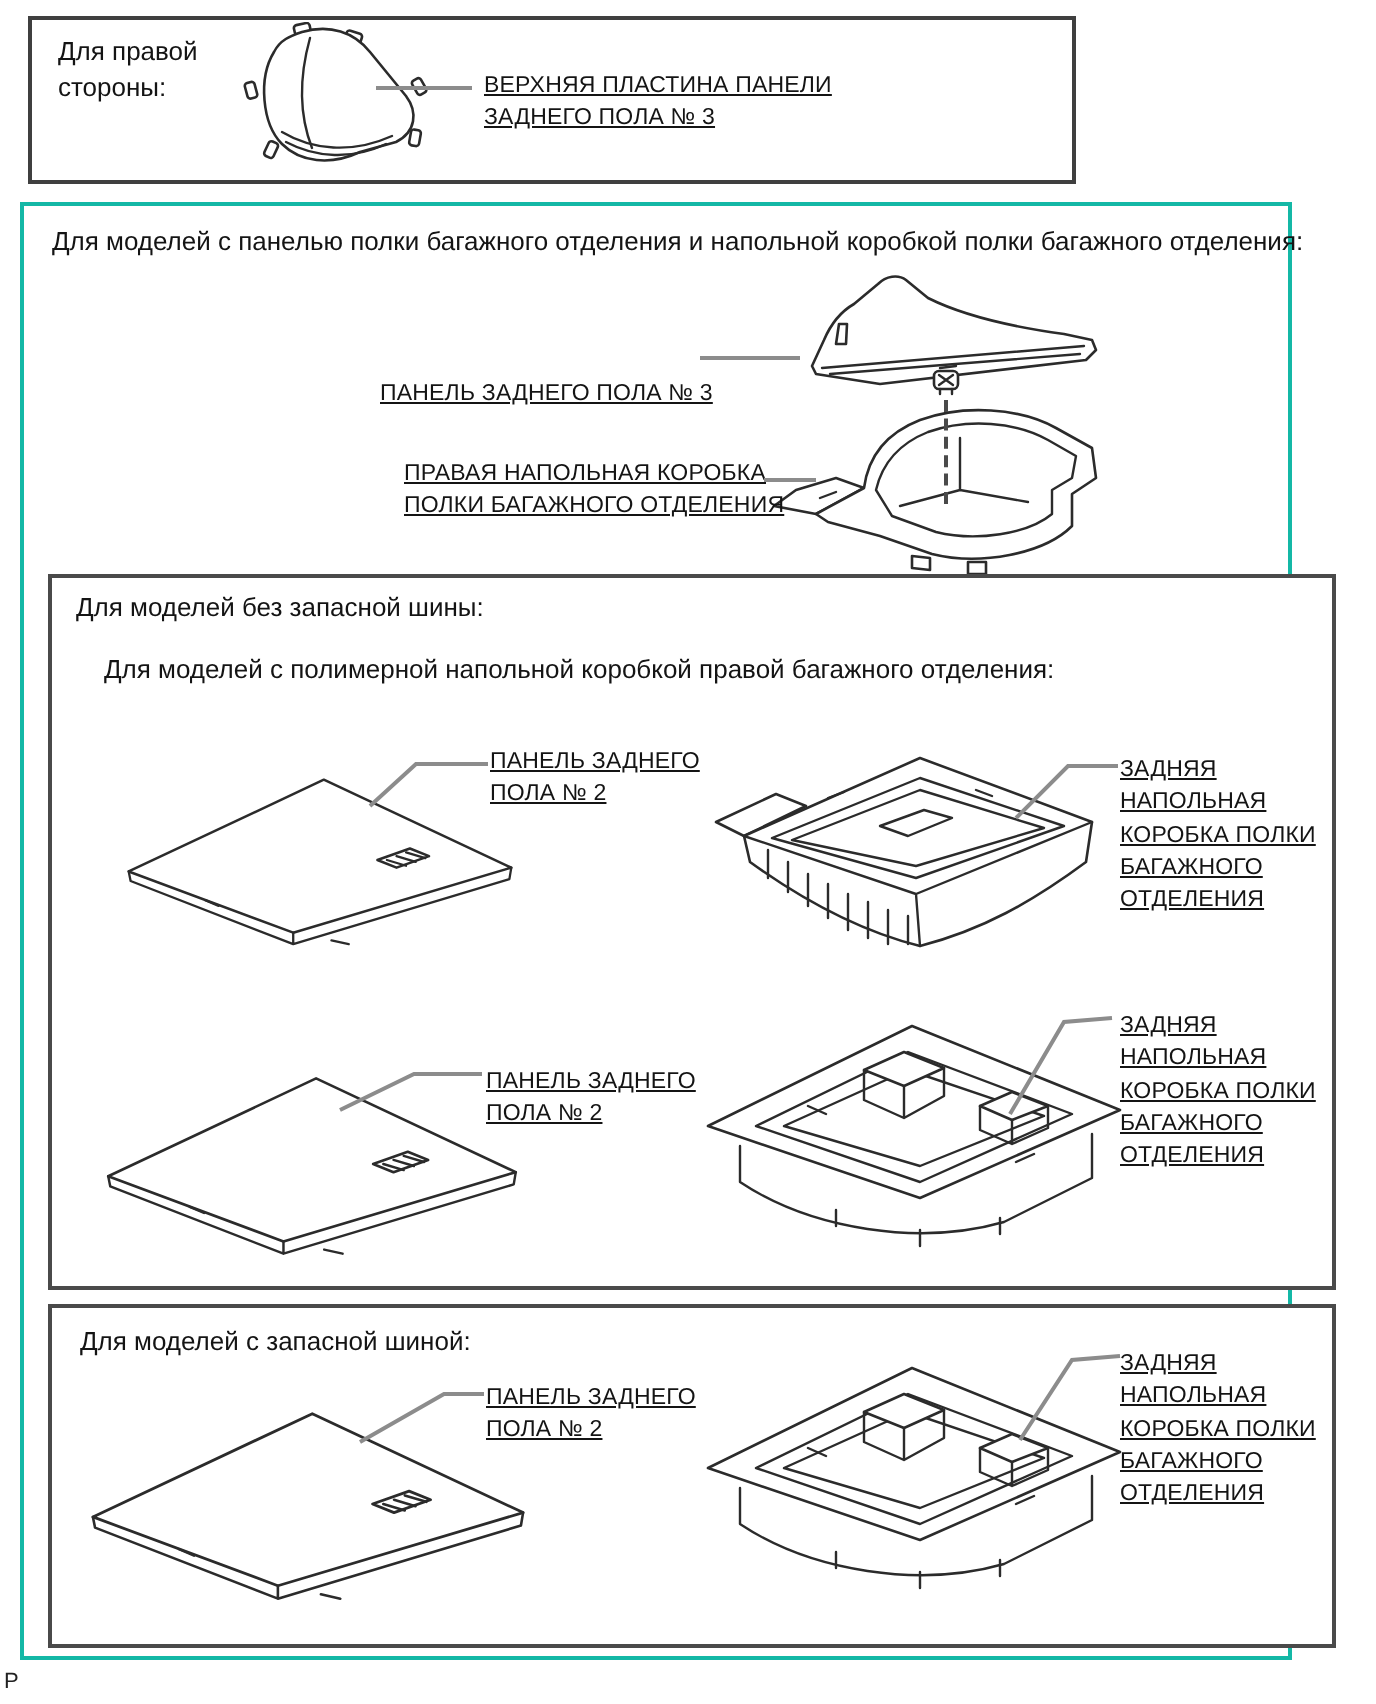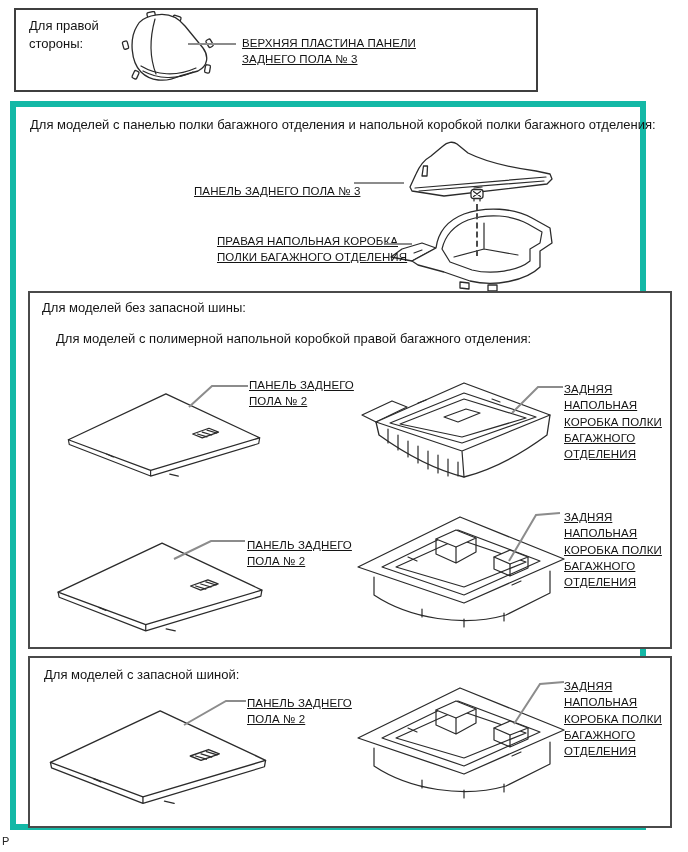--- a/index.html
+++ b/index.html
@@ -2,21 +2,21 @@
 <html><head>
 <meta charset="utf-8">
 <style>
   html,body { margin:0; padding:0; background:#ffffff; }
   .page {
     position:relative; width:688px; height:852px; background:#ffffff;
     font-family:"Liberation Sans", sans-serif; color:#111; overflow:hidden;
   }
   .box { position:absolute; background:#ffffff; box-sizing:border-box; }
   .box-a { left:14px; top:8px;   width:524px; height:84px;  border:2px solid #3f3f3f; }
-  .box-b { left:10px; top:101px; width:636px; height:729px; border:6px solid #14b8a6; }
+  .box-b { left:10px; top:101px; width:636px; height:729px; border:2px solid #14b8a6; }
   .box-c { left:12px; top:184px; width:644px; height:358px; border:2px solid #4a4a4a;padding-left:43px; }
   .box-d { left:12px; top:549px; width:644px; height:172px; border:2px solid #4a4a4a; }
   .cond   { position:absolute; font-size:13px;   line-height:1.4; color:#141414; }
   .plabel { position:absolute; font-size:11.5px; line-height:1.42; color:#141414; letter-spacing:0.1px;text-decoration:underline; }
   .nowrap { white-space:nowrap; }
   .leader-h { position:absolute; height:2px; background:#8c8c8c; }
   .leader   { position:absolute; overflow:visible; }
   .leader polyline { fill:none; stroke:#8c8c8c; stroke-width:2; }
   .dash-line { position:absolute; width:0; border-left:2px dashed #4a4a4a; z-index:4; }
   .art { position:absolute; }
@@ -57,21 +57,21 @@
     <svg class="art" style="left:384px; top:33px;" width="158" height="66" viewBox="0 0 158 66">
       <g>
         <path class="fl" d="M10,47 L16,34 C19,27 24,20 31,16 L43,6 C47,2 53,1 57,4 L68,13 C88,23 114,28 136,31 L150,34 L152,39 L147,44 L44,56 L12,51 Z"></path>
         <path class="ln" d="M15,48 L146,37"></path>
         <path class="ln" d="M19,51 L144,41"></path>
         <path class="fl" d="M22,36 l1.5,-10 l4,0 l-0.5,10 Z"></path>
         <path class="ln" d="M74,48 l8,-1"></path>
       </g>
     </svg>
 
-    <div class="plabel nowrap" style="left:178px; top:76px;">ПАНЕЛЬ ЗАДНЕГО ПОЛА № 3</div>
+    <div class="plabel nowrap" style="left:178px; top:86px;">ПАНЕЛЬ ЗАДНЕГО ПОЛА № 3</div>
     <div class="leader-h" style="left:338px; top:75px; width:50px;"></div>
 
     <svg class="art" style="left:452px; top:81px;" width="18" height="15" viewBox="0 0 18 15">
       <g>
         <rect class="fl" x="3" y="1.5" width="12" height="9" rx="2.5"></rect>
         <path class="ln" d="M5.5,3.5 L12.5,8.5 M12.5,3.5 L5.5,8.5"></path>
         <path class="ln" d="M6,10.5 l0,2.5 M12,10.5 l0,2.5"></path>
       </g>
     </svg>
 
@@ -81,21 +81,21 @@
       <g>
         <path class="fl" d="M3,56 L14,48 L34,42 L48,47 L24,60 Z"></path>
         <path class="fl" d="M24,60 L48,47 C50,32 58,20 76,13 C98,5 126,7 144,17 L162,27 L164,42 L152,50 L152,66 C138,80 106,86 82,80 L56,71 L30,64 Z"></path>
         <path class="ln" d="M54,48 C57,35 65,25 80,19 C100,12 124,14 140,23 L154,31 L152,42 L142,48 L142,60 C130,70 104,74 84,69 L62,61 Z"></path>
         <path class="ln" d="M96,22 L96,48 M96,48 L130,54 M96,48 L66,56"></path>
         <path class="fl" d="M72,81 l0,6 l9,1 l0,-6 Z M100,84 l0,6 l9,0 l0,-6 Z"></path>
         <path class="ln" d="M26,52 l8,-3"></path>
       </g>
     </svg>
 
-    <div class="plabel" style="left:201px; top:126px; width:192px;">ПРАВАЯ НАПОЛЬНАЯ КОРОБКА ПОЛКИ БАГАЖНОГО ОТДЕЛЕНИЯ</div>
+    <div class="plabel" style="left:190px; top:126px; width:192px;">ПРАВАЯ НАПОЛЬНАЯ КОРОБКА ПОЛКИ БАГАЖНОГО ОТДЕЛЕНИЯ</div>
     <div class="leader-h" style="left:370px; top:136px; width:26px;"></div>
 
     <section class="box box-c">
       <div class="cond" style="left:12px; top:6px; width:600px;">Для моделей без запасной шины:</div>
       <div class="cond" style="left:26px; top:37px; width:600px;">Для моделей с полимерной напольной коробкой правой багажного отделения:</div>
 
       <svg class="art" style="left:28px; top:97px;" width="212" height="88" viewBox="0 0 212 92">
         <g>
           <path class="fl" d="M6,52 L108,4 L206,50 L92,84 Z"></path>
           <path class="ln" d="M6,52 L7,57 L92,90 L92,84 M206,50 L205,56 L92,90"></path>

